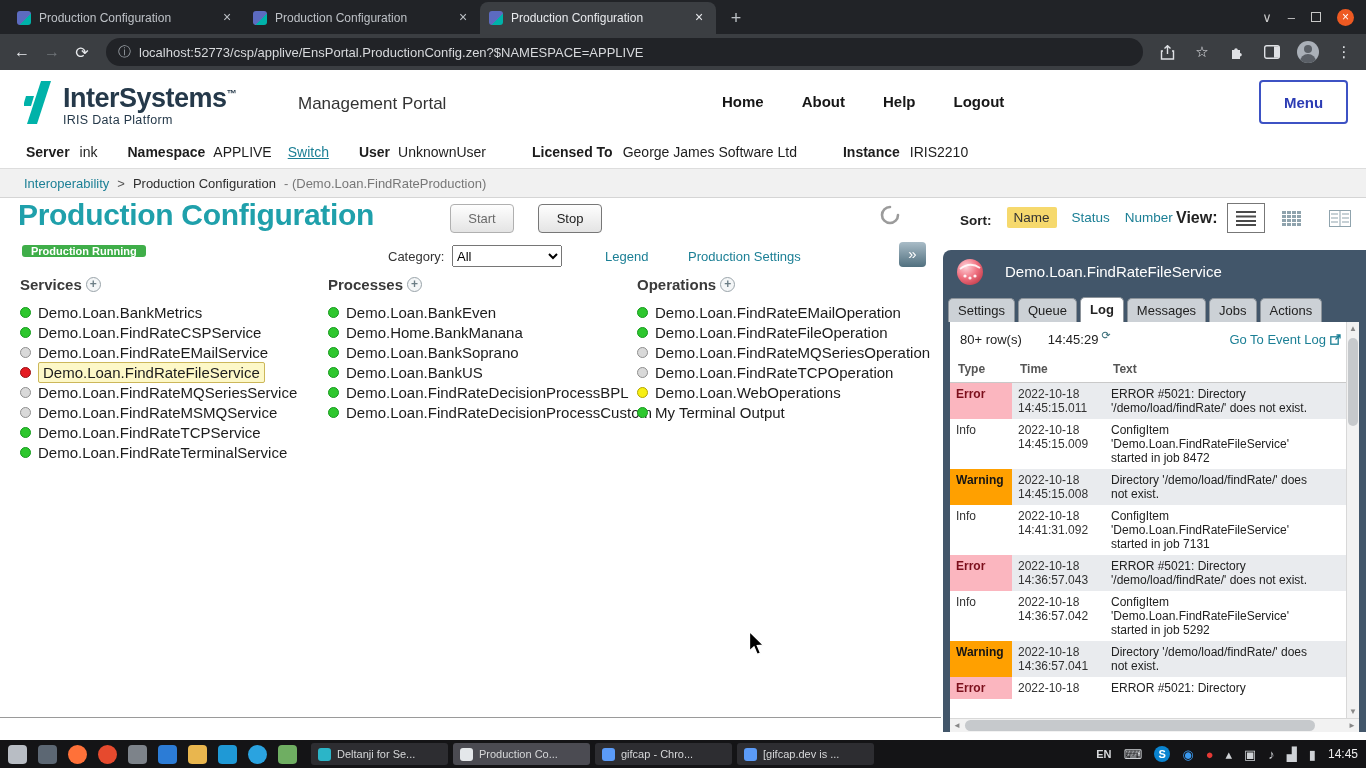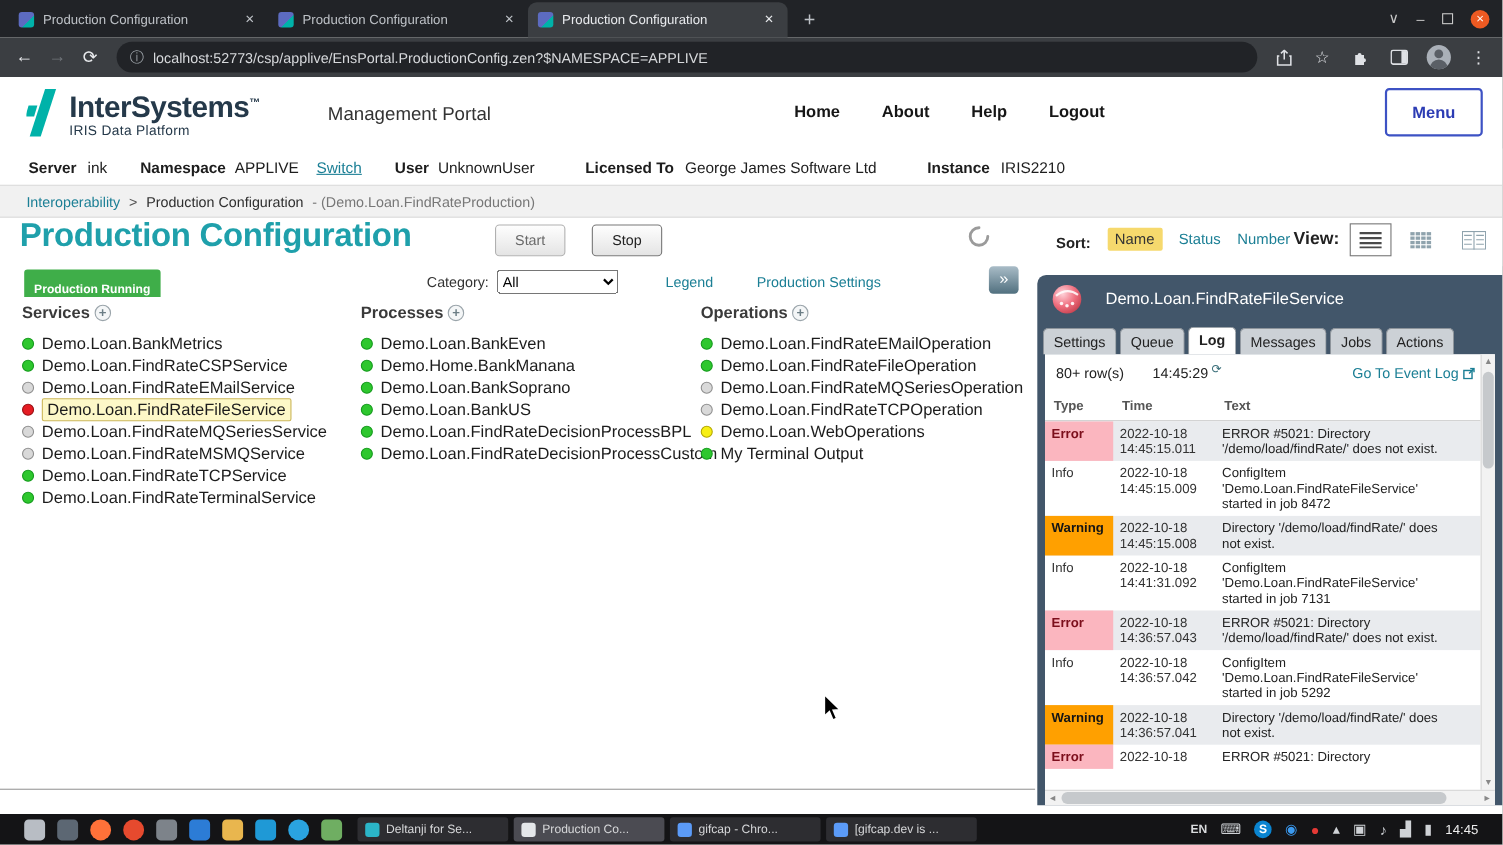--- a/index.html
+++ b/index.html
@@ -60,21 +60,21 @@
   .spinner{position:absolute;left:880px;top:7px}
   .sort-cluster{position:absolute;left:960px;top:9px;display:flex;align-items:flex-end;gap:15px;font-size:13.5px}
   .sort-label,.view-label{font-weight:bold;color:#222}
   .sort-opt{color:#1b7f95;cursor:pointer}
   .sort-opt.selected{background:#f6d96d;color:#333;padding:3px 7px;border-radius:2px}
   .view-cluster{position:absolute;left:1176px;top:5px;display:flex;align-items:center;gap:9px}
   .view-btn{width:38px;height:30px;display:flex;align-items:center;justify-content:center;cursor:pointer}
   .view-btn.selected{border:1px solid #777;background:#fff}
 
   .sub-toolbar{position:absolute;top:172px;left:0;width:941px;height:28px;background:#fff}
-  .badge{position:absolute;left:22px;top:3px;background:#3fae49;color:#fff;font-size:11px;font-weight:bold;padding:12px 9px;border-radius:3px}
+  .badge{position:absolute;left:22px;top:3px;background:#3fae49;color:#fff;font-size:11px;font-weight:bold;padding:0 9px;border-radius:3px}
   .cat-label{position:absolute;left:388px;top:7px;font-size:13px;color:#333}
   .category{position:absolute;left:452px;top:3px;width:110px;height:22px;font-size:13px;font-family:inherit}
   .tool-link{position:absolute;top:7px;font-size:13px;color:#1b7f95;cursor:pointer}
   .legend-link{left:605px}
   .settings-link{left:688px}
   .expand-btn{position:absolute;left:899px;top:0;width:27px;height:25px;border-radius:4px;background:linear-gradient(#a9bcc7,#51707f);color:#fff;text-align:center;line-height:23px;font-size:15px;cursor:pointer}
 
   .columns{position:absolute;top:200px;left:0;width:941px;height:448px;background:#fff;border-bottom:1px solid #9a9a9a}
   .col{position:absolute;top:6px}
   .col.services{left:20px;width:300px}
@@ -120,21 +120,21 @@
   .varrow{position:absolute;left:0;width:12px;height:13px;color:#888;font-size:8px;text-align:center;line-height:13px;cursor:pointer}
   .varrow.down{bottom:0}
   .vthumb{position:absolute;top:16px;left:1px;width:10px;height:88px;background:#c6c9cc;border-radius:6px;cursor:pointer}
   .hscroll{position:absolute;left:0;right:0;bottom:0;height:14px;background:#f2f2f2;border-top:1px solid #d8d8d8}
   .harrow{position:absolute;top:0;width:14px;height:13px;color:#888;font-size:8px;text-align:center;line-height:13px;cursor:pointer}
   .harrow.left{left:0}
   .harrow.right{right:0}
   .hthumb{position:absolute;left:15px;right:44px;top:1px;height:11px;background:#c6c9cc;border-radius:6px;cursor:pointer}
 
   
-  .taskbar{position:absolute;left:0;right:0;bottom:0;height:28px;background:#141416;display:flex;align-items:center;padding:0 22px}
+  .taskbar{position:absolute;left:0;right:0;bottom:0;height:28px;background:#141416;display:flex;align-items:center;padding:0 8px}
   .tb-icons{display:flex;gap:11px;align-items:center}
   .tb-icon{width:19px;height:19px;border-radius:4px;cursor:pointer}
   .tb-icon.circle{border-radius:50%}
   .tb-windows{display:flex;gap:5px;margin-left:14px}
   .tb-win{width:137px;height:22px;background:#2d2d31;border-radius:3px;display:flex;align-items:center;gap:6px;padding:0 7px;color:#d6d7d9;font-size:11px;cursor:pointer}
   .tb-win.active{background:#4b4b52}
   .wicon{width:13px;height:13px;border-radius:3px;flex:none}
   .wtitle{white-space:nowrap;overflow:hidden}
   .tb-tray{margin-left:auto;display:flex;align-items:center;gap:12px;color:#d9dbdd;font-size:12px}
   .lang{font-size:11px;font-weight:bold}

